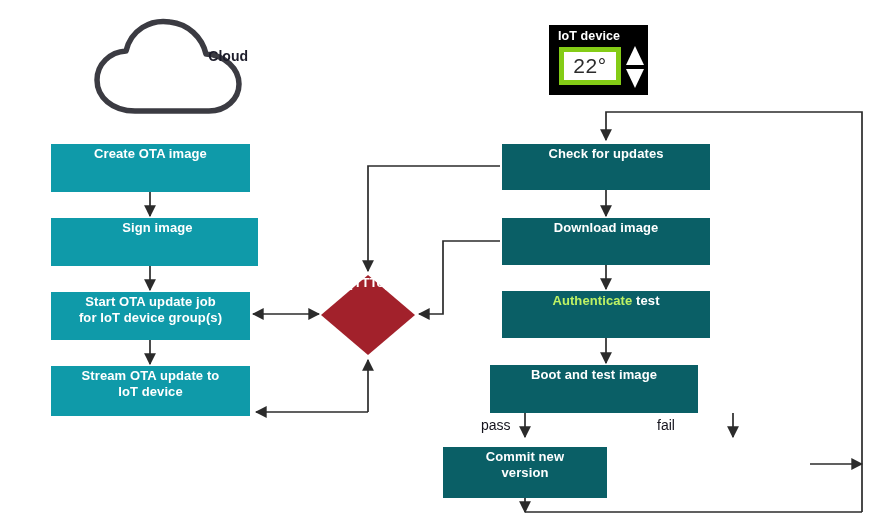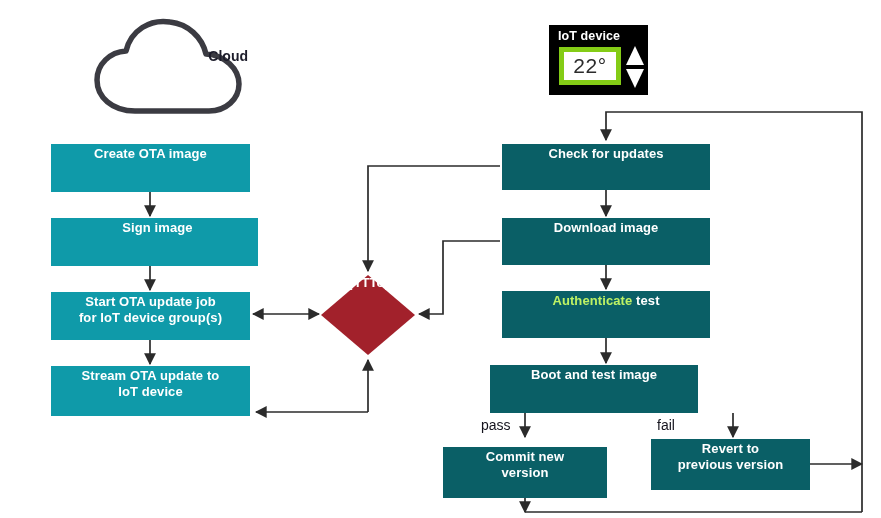--- a/index.html
+++ b/index.html
@@ -272,23 +272,17 @@
     <span>Boot and test image</span>
   </div>
 
   <div class="node device-stage" style="left:443px; top:439px; width:164px; height:51px;margin-top:8px;">
     <span>
       <span>Commit new</span><br>
       <span>version</span>
     </span>
   </div>
 
-  <div class="node device-stage" style="left:651px; top:439px; width:159px; height:51px;">
-    <span>
-      <span>Revert to</span><br>
-      <span>previous version</span>
-    </span>
-  </div>
 
   <div class="branch-label" style="left:481px; top:417px;">pass</div>
   <div class="branch-label" style="left:657px; top:417px;">fail</div>
 
 </div>
 
 </body></html>

